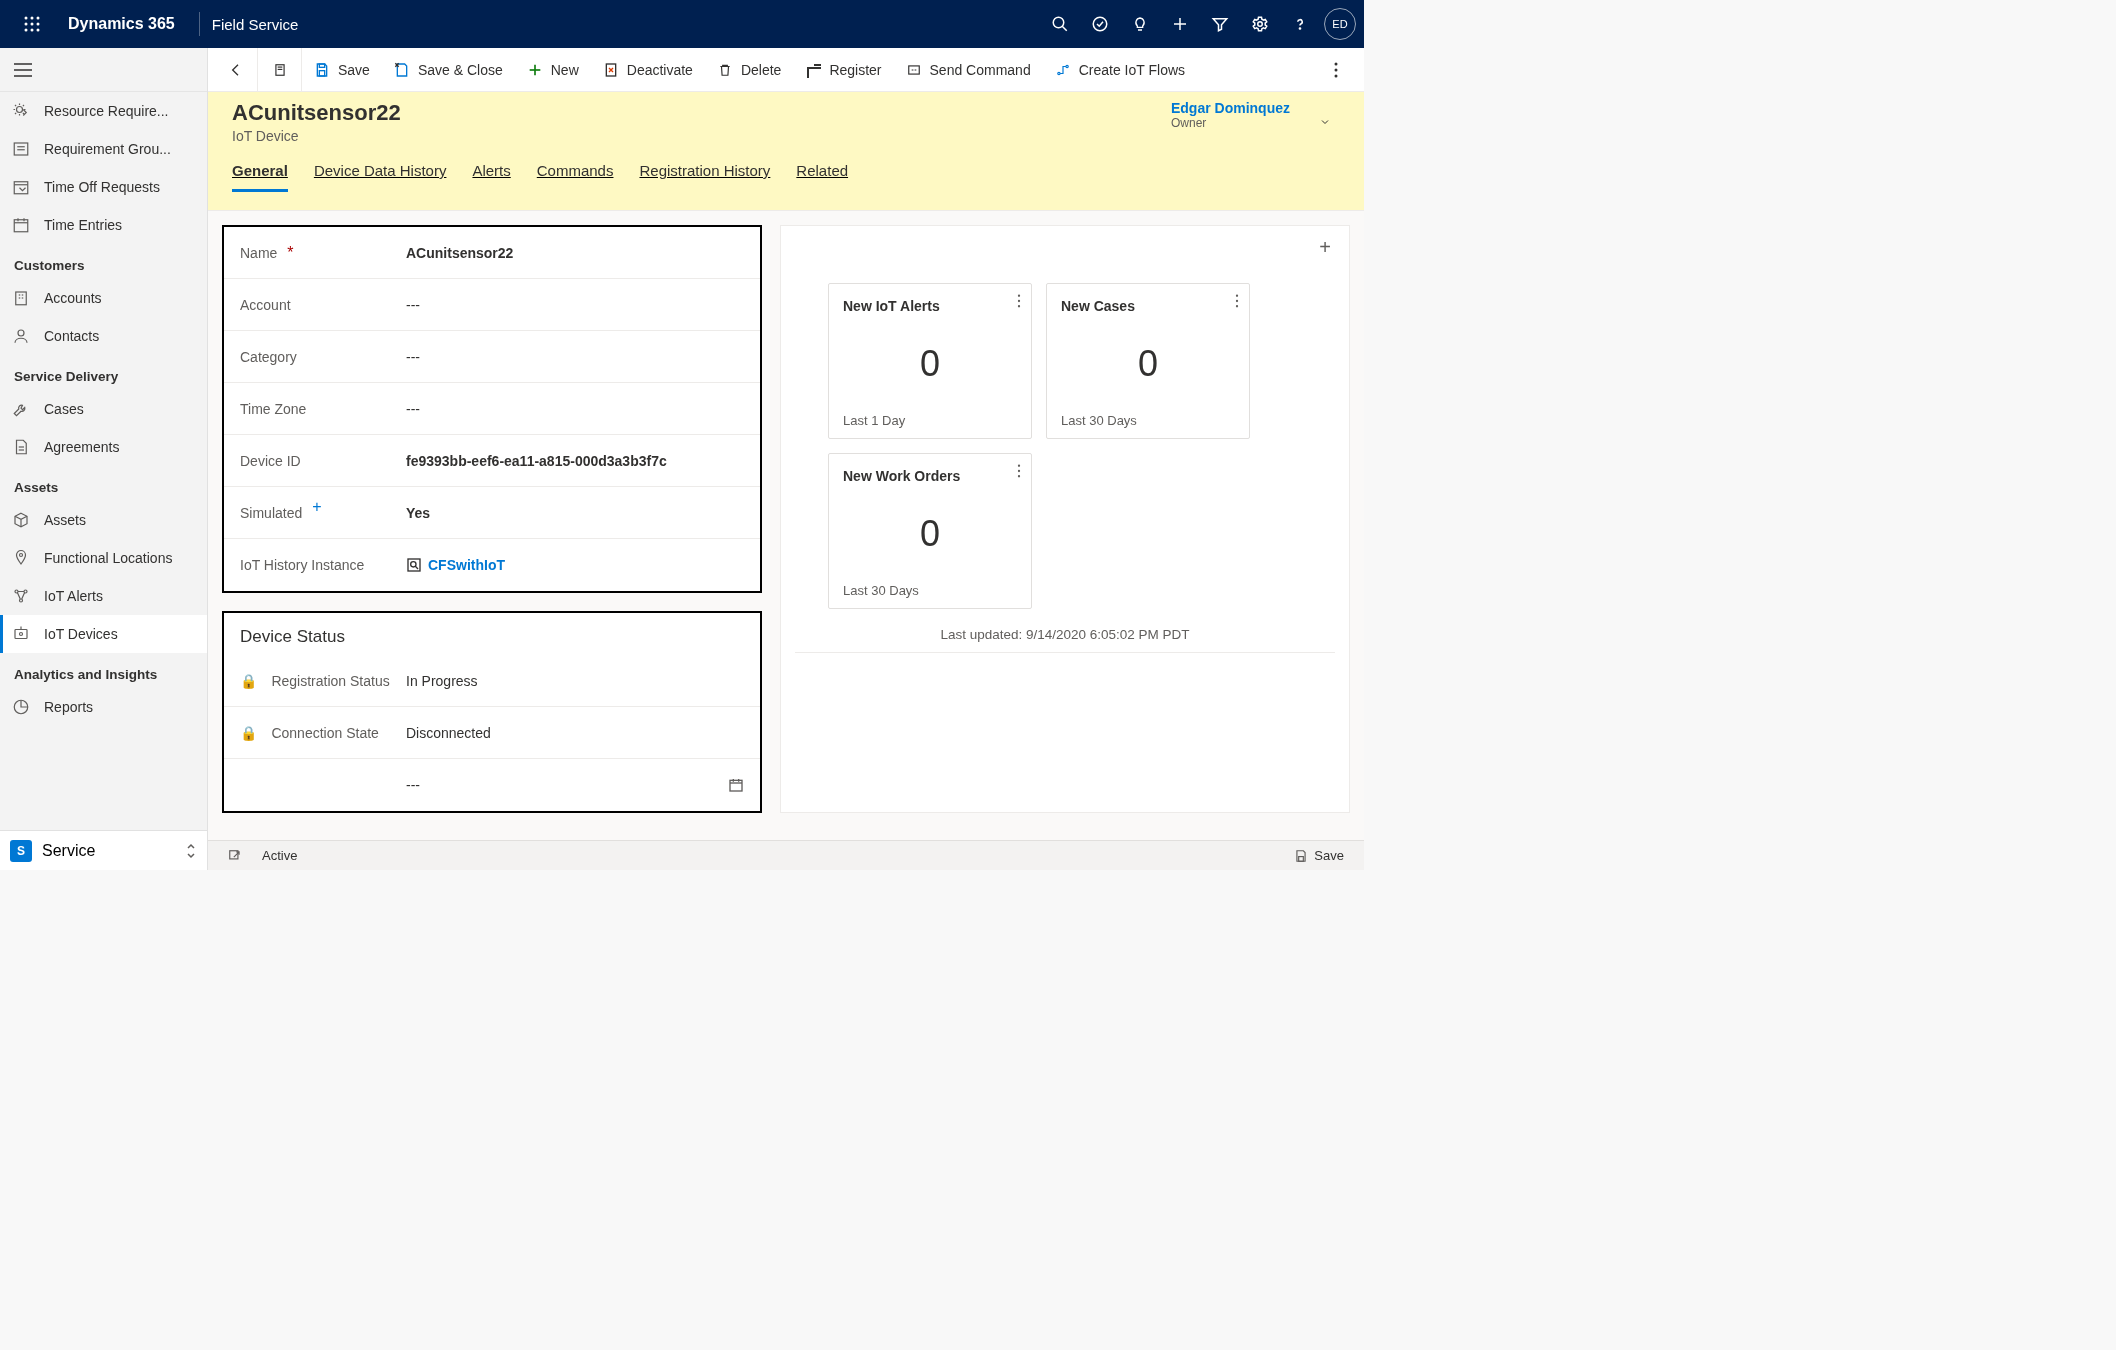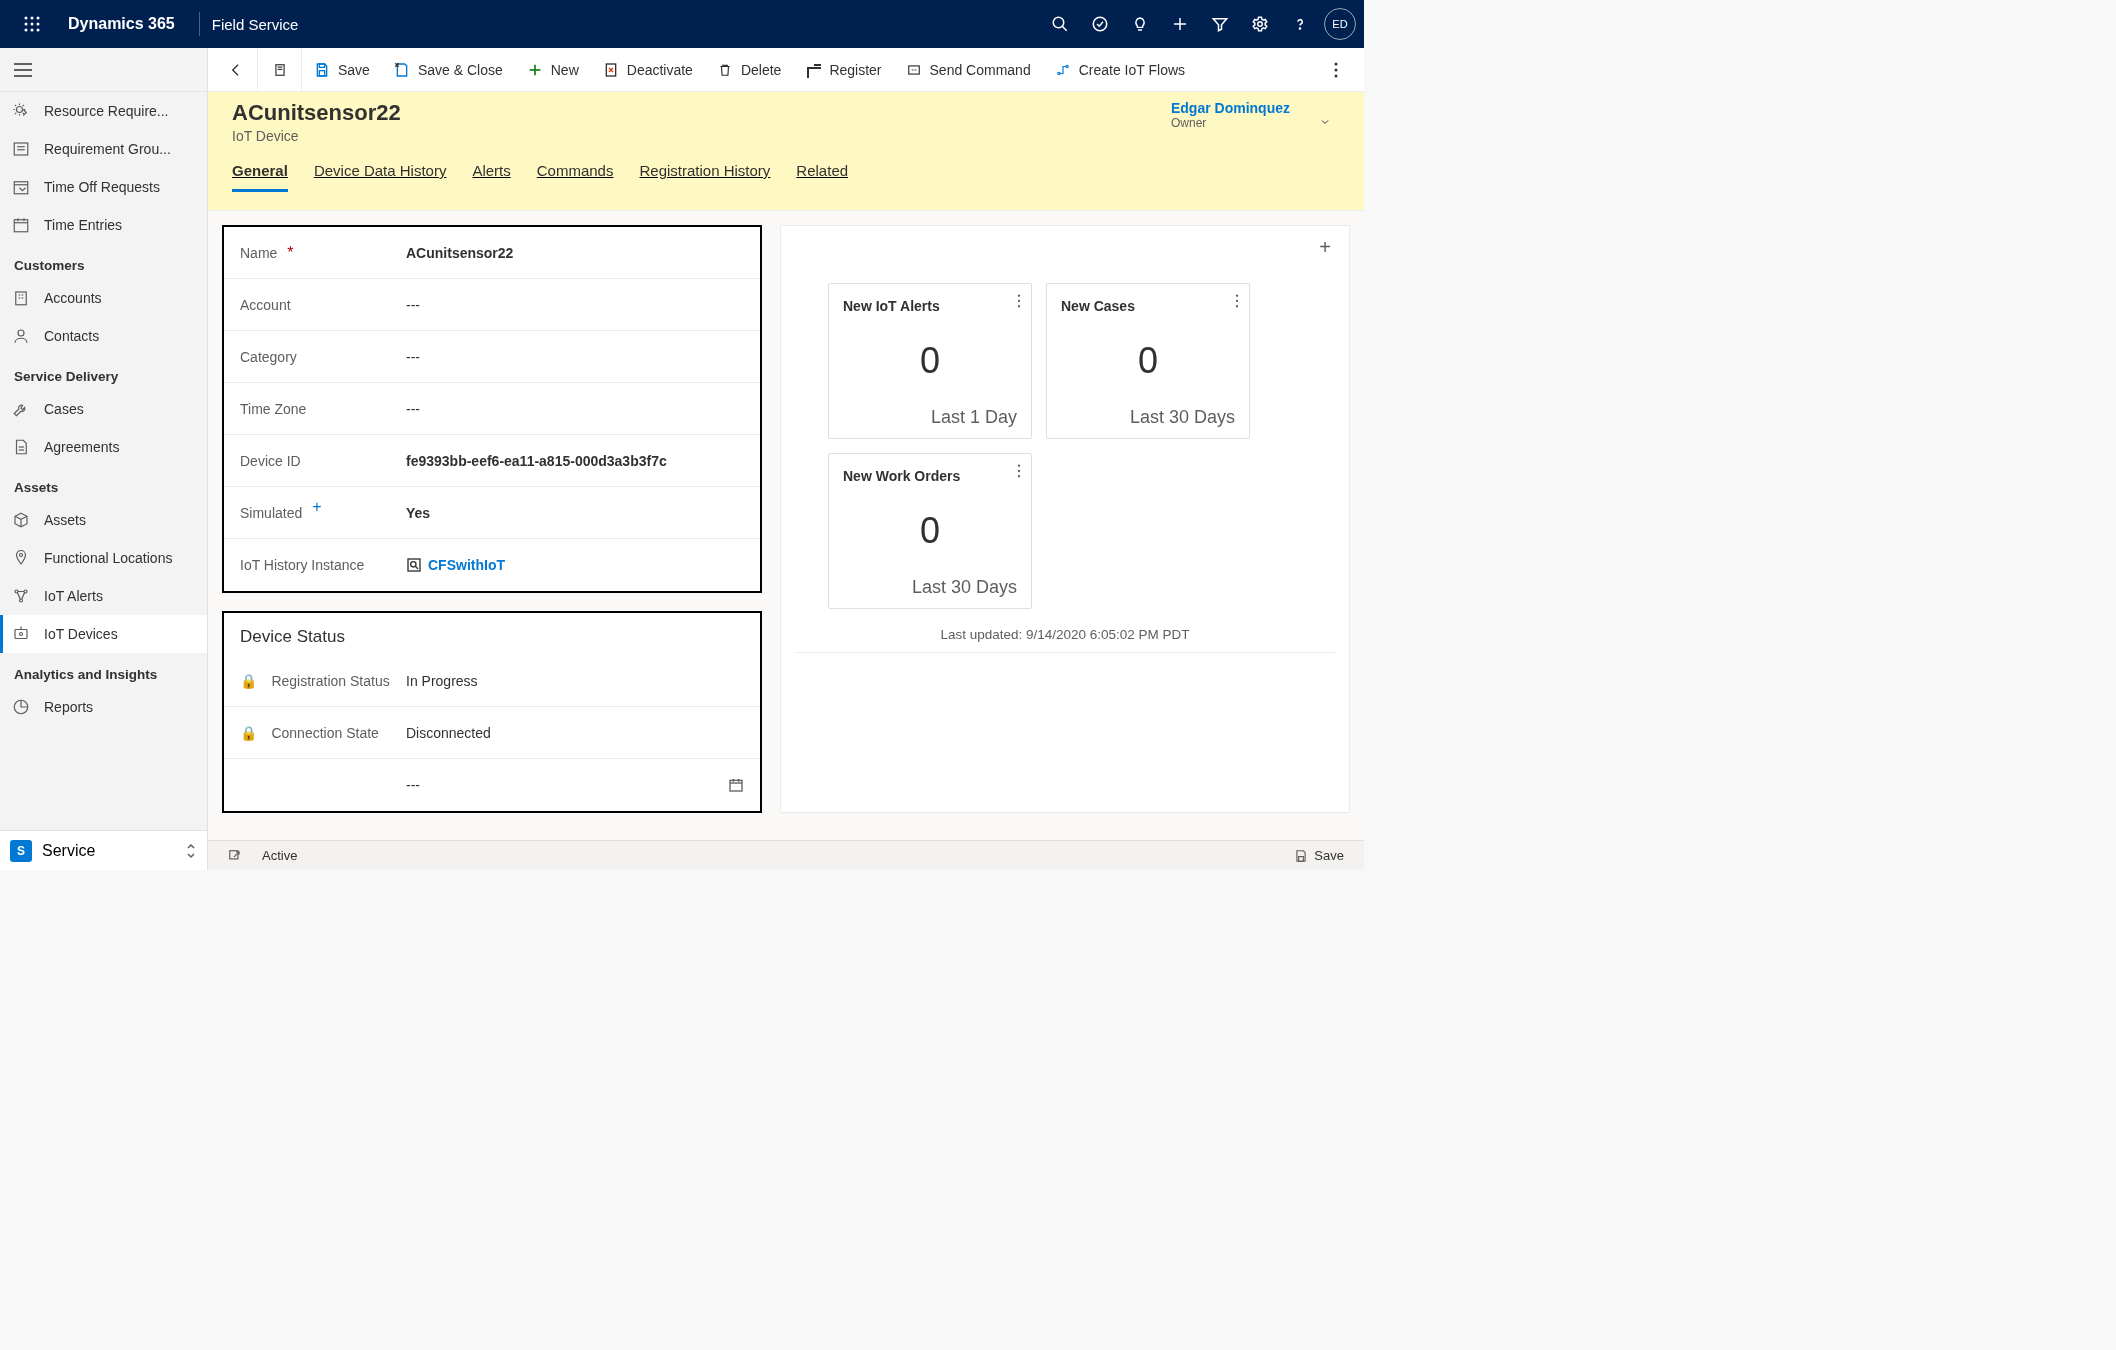--- a/index.html
+++ b/index.html
@@ -73,21 +73,21 @@
   .fieldrow .lock { color:#605e5c; margin-right:8px; font-size:14px;}
 
   .section-head { font-size:17px; color:#323130; padding: 14px 16px 8px 16px; font-weight:400;}
 
   
   .tiles { display:flex; flex-wrap:wrap; gap:14px; margin-top: 24px; margin-left: 33px;}
   .tile { width: 204px; height:156px; border:1px solid #e1dfdd; border-radius:2px; padding:14px 14px 10px 14px; display:flex; flex-direction:column; position:relative;}
   .tile .thead { font-weight:600; font-size:14px; color:#323130;}
   .tile .tmore { position:absolute; top:10px; right:10px; cursor:pointer; color:#605e5c;}
   .tile .tval { flex:1; display:flex; align-items:center; justify-content:center; font-size:36px; font-weight:400; color:#323130;}
-  .tile .tfoot { font-size:18px; color:#605e5c;text-align:right;}
+  .tile .tfoot { font-size:13px; color:#605e5c;}
   .addtile { text-align:right; padding-right:4px; color:#605e5c; cursor:pointer; font-size:20px;}
 
   .lastupdated { text-align:center; color:#605e5c; font-size:13.5px; margin-top:18px; padding-bottom:10px; border-bottom:1px solid #edebe9;}
 
   
   .statusbar { position:absolute; bottom:0; left:0; right:0; height:30px; background:#f3f2f1; border-top:1px solid #e1dfdd; display:flex; align-items:center; padding: 0 10px; font-size:13px; color:#323130;}
   .statusbar .sp { flex:1;}
   .statusbar .sitem { display:flex; align-items:center; gap:6px; padding:0 10px; cursor:pointer;}
 
   

